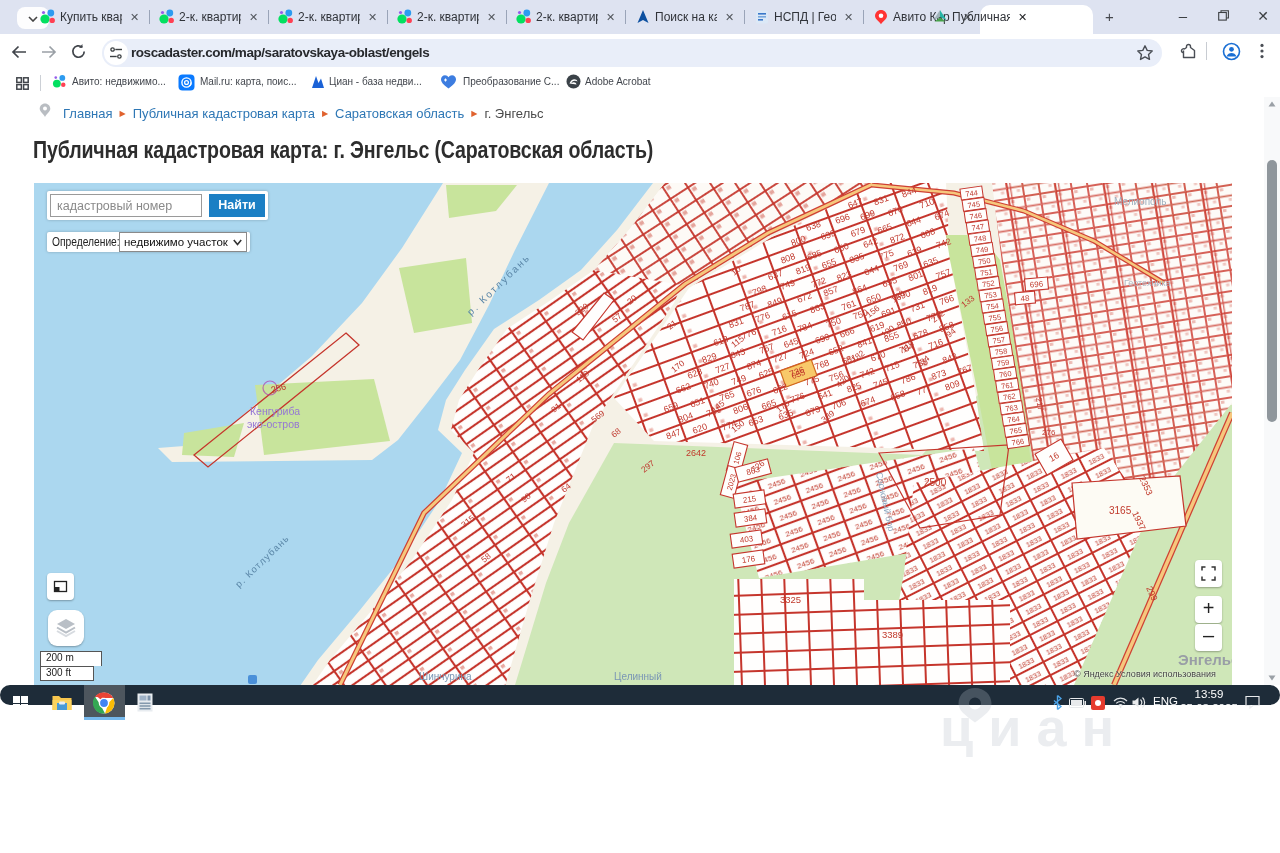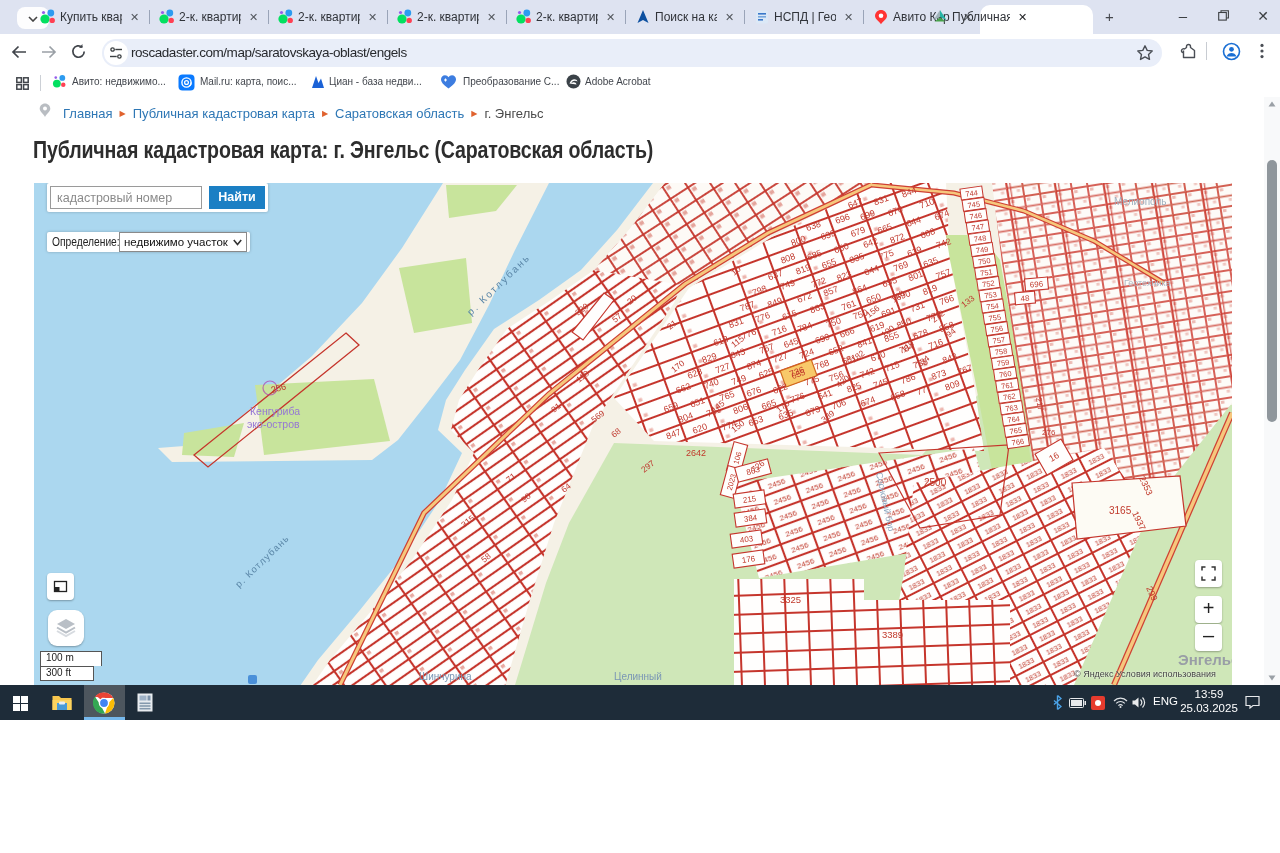--- a/index.html
+++ b/index.html
@@ -12,48 +12,48 @@
   .tab .ttl { position:absolute; left:30px; top:10px; width:62px; height:15px; overflow:hidden; font-size:12px; color:#303339; white-space:nowrap; }
   .tab .fav { position:absolute; left:10px; top:9px; width:16px; height:16px; }
   .tab .tx { position:absolute; left:98px; top:11px; width:13px; height:13px; color:#52565c; font-size:11px; line-height:13px; text-align:center; }
   .tabsep { position:absolute; top:10px; width:1px; height:14px; background:#9aa4b8; }
   #activetab { position:absolute; left:980px; top:5px; width:113px; height:29px; background:#fff; border-radius:10px 10px 0 0; }
   #chevbtn { position:absolute; left:17px; top:7px; width:32px; height:22px; background:#fdfdfe; border-radius:8px; color:#44474d; font-size:11px; text-align:center; line-height:22px; }
   .winbtn { position:absolute; top:0px; height:32px; width:46px; color:#3c4043; font-size:13px; text-align:center; line-height:32px; }
 
   
   #toolbar { position:absolute; left:0; top:34px; width:1280px; height:35px; background:#fff; }
-  #urlpill { position:absolute; left:102px; top:39px; width:1060px; height:28px; background:#e9eef9; border-radius:14px; }
+  #urlpill { position:absolute; left:102px; top:39px; width:1060px; height:28px; background:#e9eef9; border-radius:14px;font-weight:bold; }
   .tbic { position:absolute; top:0; }
 
   
   #bookbar { position:absolute; left:0; top:69px; width:1280px; height:28px; background:#fff; }
   .bk { position:absolute; top:7px; height:16px; font-size:10px; color:#42464d; white-space:nowrap; }
 
   
   #page { position:absolute; left:0; top:97px; width:1264px; height:588px; background:#fff; overflow:hidden; }
   #crumbs { position:absolute; left:90px; top:9px; font-size:13px; color:#555; }
   #crumbs a { color:#2e77b5; text-decoration:none; }
   .crar { color:#e0622e; font-size:8px; padding:0 7px; position:relative; top:-2px; }
   #title { position:absolute; left:33px; top:39px; font-size:24.5px; font-weight:bold; color:#2d2d2d; letter-spacing:-0.2px; transform:scale(0.8,1); transform-origin:0 0; white-space:nowrap; }
 
   
   #map { position:absolute; left:34px; top:183px; width:1198px; height:502px; background:#abd7ef; overflow:hidden; }
-  #searchbox { position:absolute; left:13px; top:0; width:221px; height:29px; background:#fff; border-radius:2px; box-shadow:0 0 3px rgba(0,0,0,.25); }
+  #searchbox { position:absolute; left:13px; top:8px; width:221px; height:29px; background:#fff; border-radius:2px; box-shadow:0 0 3px rgba(0,0,0,.25); }
   #searchbox input { position:absolute; left:3px; top:3px; width:152px; height:23px; border:1px solid #9a9a9a; font-size:12.5px; color:#8a8a8a; padding-left:6px; font-family:"Liberation Sans",sans-serif; }
   #findbtn { position:absolute; right:3px; top:3px; width:56px; height:23px; background:#1b7fc4; color:#fff; font-size:12.5px; font-weight:bold; text-align:center; line-height:23px; }
   #defbox { position:absolute; left:13px; top:49px; width:203px; overflow:hidden; height:20px; background:#fff; border-radius:2px; box-shadow:0 0 3px rgba(0,0,0,.25); font-size:12.5px; color:#222; }
   .mapbtn { position:absolute; background:#fff; border-radius:4px; box-shadow:0 1px 2px rgba(0,0,0,.3); }
 
   
   #scroll { position:absolute; left:1264px; top:97px; width:16px; height:588px; background:#f8f9fa; }
   #thumb { position:absolute; left:3px; top:63px; width:10px; height:262px; background:#8f969c; border-radius:5px; }
 
   
-  #taskbar { position:absolute; left:0; top:685px; width:1280px; height:35px; background:#1e2c39; }
+  #taskbar { position:absolute; left:0; top:685px; width:1280px; height:20px; background:#1e2c39;border-radius:12px; }
   .tray { position:absolute; color:#fff; }
 
   
   #wm { position:absolute; left:930px; top:683px; width:260px; height:80px; pointer-events:none; }
 </style>
 </head>
 <body>
 <div id="stage">
   <div id="tabstrip">
     <div class="tabsep" style="left:149px"></div>
@@ -582,21 +582,21 @@
           <rect x="1.5" y="8" width="5" height="4.5" fill="#222"></rect>
         </svg>
   </div>
   <div class="mapbtn" style="left:14px;top:427px;width:36px;height:36px;border-radius:9px">
     <svg width="22" height="22" viewBox="0 0 22 22" style="margin:7px">
           <path d="M11 2 L20 7 L11 12 L2 7 Z" fill="#b9bfc6"></path>
           <path d="M2 10.5 L11 15.5 L20 10.5" fill="none" stroke="#b9bfc6" stroke-width="2"></path>
           <path d="M2 14 L11 19 L20 14" fill="none" stroke="#d7dbe0" stroke-width="2"></path>
         </svg>
   </div>
-  <div style="position:absolute;left:6px;top:468px;width:62px;height:15px;background:#fff;border:1px solid #555;border-bottom:none;font-size:10px;color:#222;padding-left:5px">100 m</div>
+  <div style="position:absolute;left:6px;top:468px;width:62px;height:15px;background:#fff;border:1px solid #555;border-bottom:none;font-size:10px;color:#222;padding-left:5px">200 m</div>
   <div style="position:absolute;left:6px;top:483px;width:54px;height:15px;background:#fff;border:1px solid #555;font-size:10px;color:#222;padding-left:5px">300 ft</div>
   <div class="mapbtn" style="left:1161px;top:377px;width:27px;height:27px">
     <svg width="15" height="15" viewBox="0 0 15 15" style="margin:6px">
           <path d="M1 4.5 L1 1 L4.5 1 M10.5 1 L14 1 L14 4.5 M14 10.5 L14 14 L10.5 14 M4.5 14 L1 14 L1 10.5" fill="none" stroke="#333" stroke-width="1.5"></path>
         </svg>
   </div>
   <div class="mapbtn" style="left:1161px;top:413px;width:27px;height:27px;font-size:20px;color:#222;text-align:center;line-height:25px">+</div>
   <div class="mapbtn" style="left:1161px;top:441px;width:27px;height:27px;font-size:20px;color:#222;text-align:center;line-height:23px">–</div>
   <div style="position:absolute;left:1144px;top:468px;font-size:15px;font-weight:bold;color:#999ea6">Энгельс</div>
   <div style="position:absolute;left:1040px;top:486px;font-size:9px;color:#444;text-shadow:0 0 2px #fff">© Яндекс <span style="">Условия использования</span></div>
@@ -660,13 +660,21 @@
         <path d="M0.5 4.5 L3 4.5 L6.5 1.5 L6.5 11.5 L3 8.5 L0.5 8.5 Z" fill="#e8eaec"></path>
         <path d="M8.5 3.5 A4.5 4.5 0 0 1 8.5 9.5 M10.5 1.5 A7 7 0 0 1 10.5 11.5" stroke="#e8eaec" stroke-width="1.2" fill="none"></path>
       </svg>
     <div class="tray" style="left:1153px;top:10px;font-size:11.5px">ENG</div>
     <div class="tray" style="left:1184px;top:3px;width:50px;text-align:center;font-size:11.5px">13:59</div>
     <div class="tray" style="left:1180px;top:17px;width:58px;text-align:center;font-size:11.5px">25.03.2025</div>
     <svg style="position:absolute;left:1245px;top:10px" width="15" height="14" viewBox="0 0 15 14">
         <path d="M1 1.5 L14 1.5 L14 10.5 L8 10.5 L5 13 L5 10.5 L1 10.5 Z" fill="none" stroke="#e8eaec" stroke-width="1.2"></path>
       </svg>
 </div>
+  <div id="wm">
+    <svg width="260" height="80" viewBox="0 0 260 80">
+      <g fill="rgba(180,190,200,0.27)">
+      <path d="M45 5 C54.5 5 61.5 12 61.5 20.5 C61.5 27.5 55.5 31.5 45 39.5 C34.5 31.5 28.5 27.5 28.5 20.5 C28.5 12 35.5 5 45 5 Z M45 14.5 A6 6 0 1 0 45 26.5 A6 6 0 1 0 45 14.5 Z" fill-rule="evenodd"></path>
+      <text x="10" y="63" font-size="54" font-weight="bold" letter-spacing="15" font-family="Liberation Sans">циан</text>
+      </g>
+    </svg>
 </div>
+</div>
 
 </body></html>

